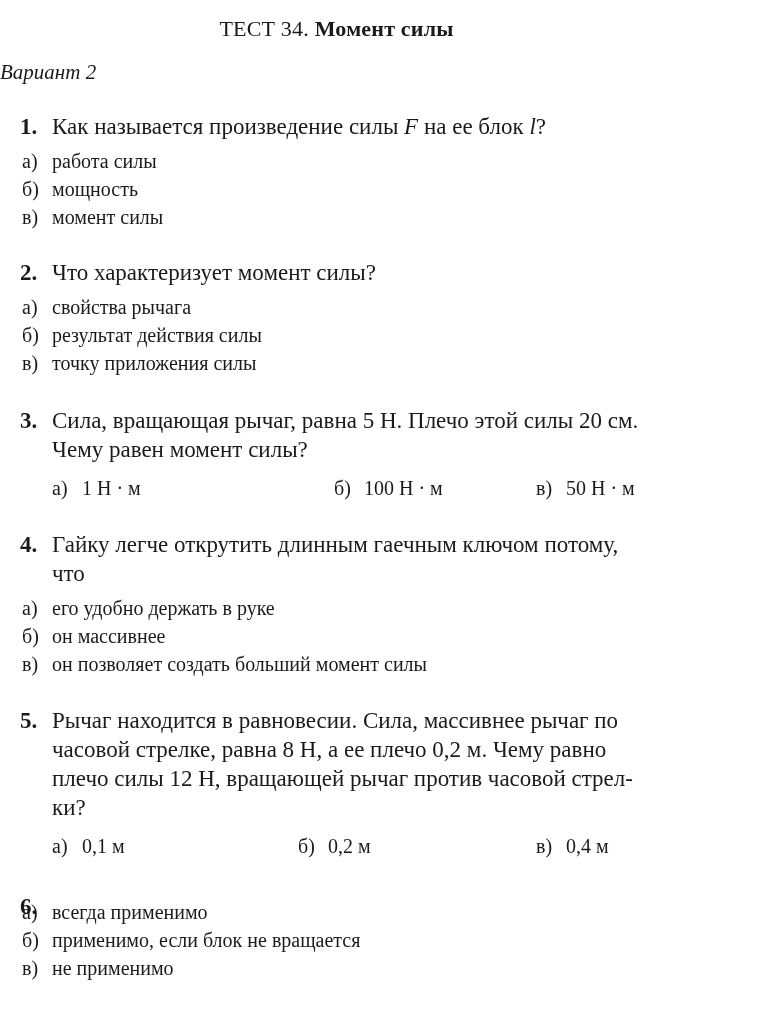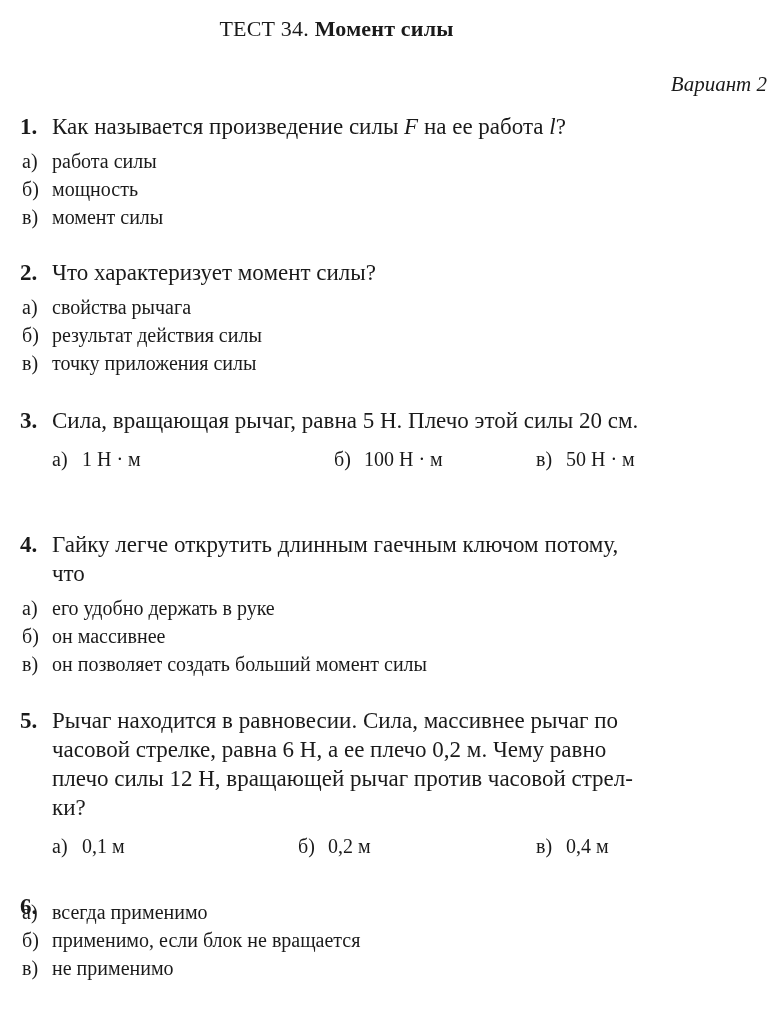--- a/index.html
+++ b/index.html
@@ -7,21 +7,21 @@
     width: 767px; height: 1024px; overflow: hidden; position: relative;
     font-family: "Liberation Serif", "DejaVu Serif", serif;
     color: #1a1a1a;
   }
   .title {
     position: absolute; top: 16px; left: 0; width: 673px; text-align: center;
     font-size: 22px; letter-spacing: 0.2px;
   }
   .title .bold { font-weight: bold; }
   .variant {
-    position: absolute; top: 72px; left: 0; width: 767px; text-align: right;
+    position: absolute; top: 60px; left: 0; width: 767px; text-align: left;
     font-size: 21px; font-style: italic;
   }
   .q { position: absolute; left: 0; width: 767px; }
   .q-head {
     position: relative; padding-left: 52px; width: 670px;
     font-size: 23px; line-height: 29px; text-align: justify;
   }
   .q-num { position: absolute; left: 20px; top: 0; font-weight: bold; }
   .opts { margin-top: 6px; }
   .opt {
@@ -38,21 +38,21 @@
 
 <div class="title">
   <span>ТЕСТ 34.</span>
   <span class="bold">Момент силы</span>
 </div>
 <div class="variant">Вариант 2</div>
 
 <div class="q" style="top:112px;">
   <div class="q-head">
     <span class="q-num">1.</span>
-    <span>Как называется произведение силы </span><i class="var">F</i><span> на ее работа </span><i class="var">l</i><span>?</span>
+    <span>Как называется произведение силы </span><i class="var">F</i><span> на ее блок </span><i class="var">l</i><span>?</span>
   </div>
   <div class="opts">
     <div class="opt"><span class="letter">а)</span><span>работа силы</span></div>
     <div class="opt"><span class="letter">б)</span><span>мощность</span></div>
     <div class="opt"><span class="letter">в)</span><span>момент силы</span></div>
   </div>
 </div>
 
 <div class="q" style="top:258px;">
   <div class="q-head">
@@ -63,20 +63,21 @@
     <div class="opt"><span class="letter">а)</span><span>свойства рычага</span></div>
     <div class="opt"><span class="letter">б)</span><span>результат действия силы</span></div>
     <div class="opt"><span class="letter">в)</span><span>точку приложения силы</span></div>
   </div>
 </div>
 
 <div class="q" style="top:406px;">
   <div class="q-head">
     <span class="q-num">3.</span>
     <div>Сила, вращающая рычаг, равна 5 Н. Плечо этой силы 20 см.</div>
+    <div>Чему равен момент силы?</div>
   </div>
   <div class="opts row">
     <div class="opt" style="left:52px;"><span class="letter">а)</span><span>1 Н · м</span></div>
     <div class="opt" style="left:298px;margin-left:36px;"><span class="letter">б)</span><span>100 Н · м</span></div>
     <div class="opt" style="left:536px;"><span class="letter">в)</span><span>50 Н · м</span></div>
   </div>
 </div>
 
 <div class="q" style="top:530px;">
   <div class="q-head">
@@ -88,21 +89,21 @@
     <div class="opt"><span class="letter">а)</span><span>его удобно держать в руке</span></div>
     <div class="opt"><span class="letter">б)</span><span>он массивнее</span></div>
     <div class="opt"><span class="letter">в)</span><span>он позволяет создать больший момент силы</span></div>
   </div>
 </div>
 
 <div class="q" style="top:706px;">
   <div class="q-head">
     <span class="q-num">5.</span>
     <div>Рычаг находится в равновесии. Сила, массивнее рычаг по</div>
-    <div>часовой стрелке, равна 6 Н, а ее плечо 0,2 м. Чему равно</div>
+    <div>часовой стрелке, равна 8 Н, а ее плечо 0,2 м. Чему равно</div>
     <div>плечо силы 12 Н, вращающей рычаг против часовой стрел-</div>
     <div>ки?</div>
   </div>
   <div class="opts row">
     <div class="opt" style="left:52px;"><span class="letter">а)</span><span>0,1 м</span></div>
     <div class="opt" style="left:298px;"><span class="letter">б)</span><span>0,2 м</span></div>
     <div class="opt" style="left:536px;"><span class="letter">в)</span><span>0,4 м</span></div>
   </div>
 </div>
 

